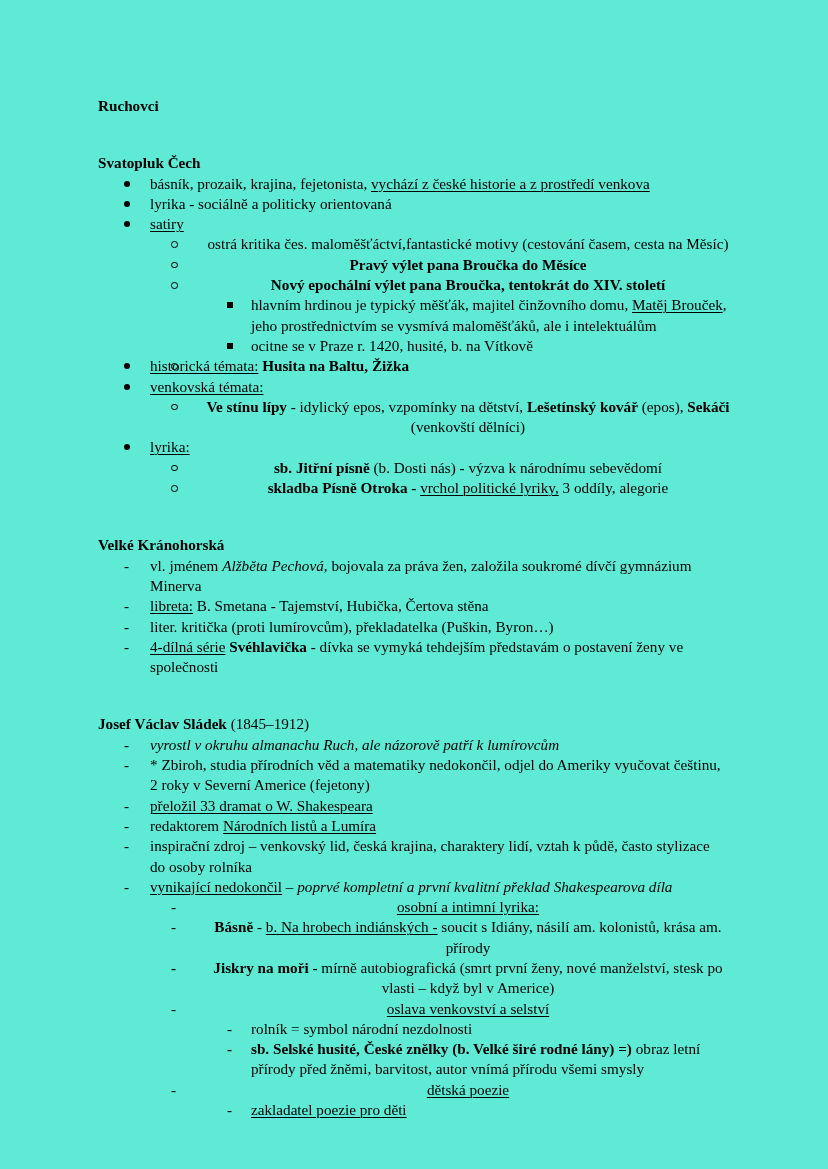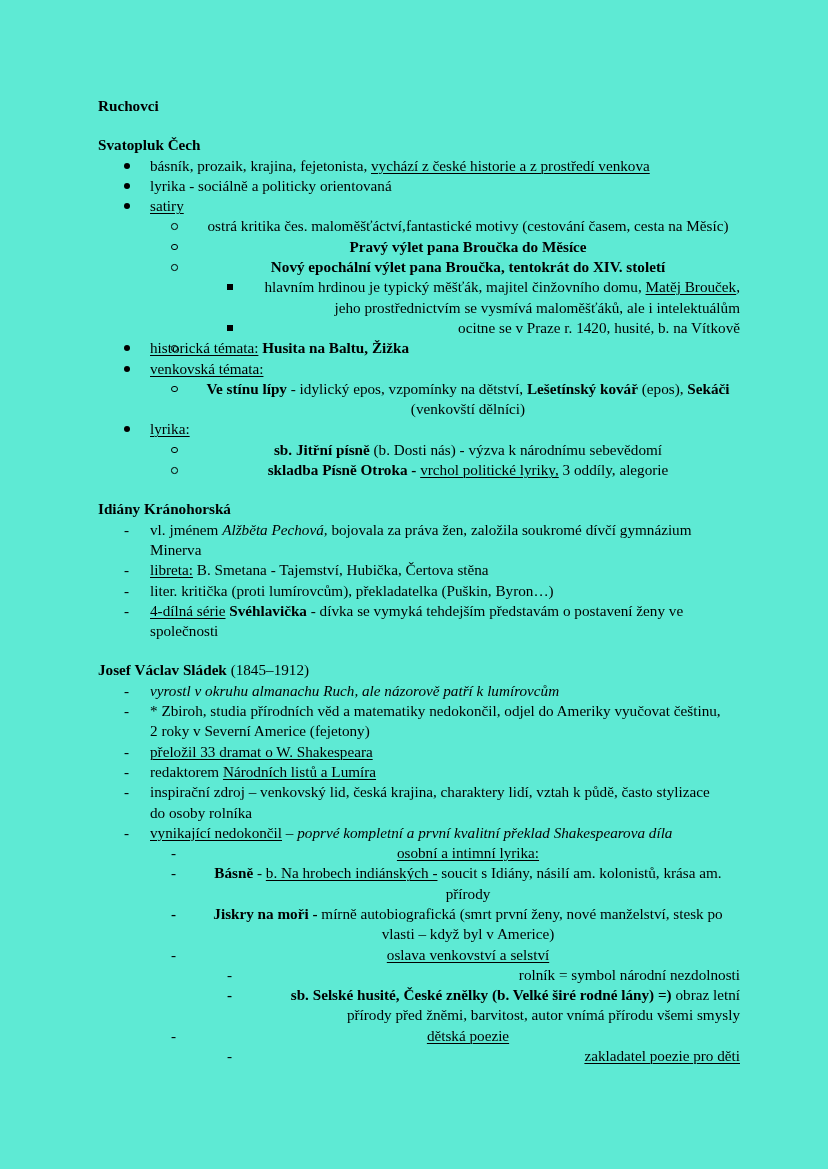--- a/index.html
+++ b/index.html
@@ -7,26 +7,26 @@
     position: relative;
     width: 828px;
     height: 1169px;
     box-sizing: border-box;
     padding: 96px 88px 0 98px;
     background: #5eead4;
     color: #000000;
     font: 15.2px/20.3px "Liberation Serif", serif;
     overflow: hidden;
   }
-  .section + .section { margin-top: 19px; }
+  .section + .section { margin-top: 37px; }
   .heading { white-space: pre-wrap; }
   .item { position: relative; white-space: pre-wrap; }
   .l1 { padding-left: 52px; }
   .l2 { padding-left: 98px; text-align: center; }
-  .l3 { padding-left: 153px; text-align: right; }
+  .l3 { padding-left: 153px; }
   .mk { position: absolute; }
   .lv1 { left: 26px; }
   .lv2 { left: 73px; }
   .lv3 { left: 129px; }
   .mk-disc   { top: 7px; width: 6px; height: 6px; background: #000; border-radius: 50%; }
   .mk-circle { top: 7px; width: 6.5px; height: 6.5px; border: 1px solid #000; border-radius: 50%; box-sizing: border-box; background: transparent; }
   .mk-square { top: 7px; width: 6px; height: 6px; background: #000; }
   .mk-dash   { top: 0; }
   .b { font-weight: bold; }
   .i { font-style: italic; text-align: center; }
@@ -53,21 +53,21 @@
       <div class="item l2"><span class="mk mk-circle lv2"></span></div>
       <div class="item l1"><span class="mk mk-disc lv1"></span><span class="item-text"><span class="u">historická témata:</span><span> </span><span class="b">Husita na Baltu, Žižka</span></span></div>
       <div class="item l1"><span class="mk mk-disc lv1"></span><span class="item-text"><span class="u">venkovská témata:</span></span></div>
       <div class="item l2"><span class="mk mk-circle lv2"></span><span class="item-text"><span class="b">Ve stínu lípy</span><span> - idylický epos, vzpomínky na dětství, </span><span class="b">Lešetínský kovář</span><span> (epos), </span><span class="b">Sekáči</span><span>
 (venkovští dělníci)</span></span></div>
       <div class="item l1"><span class="mk mk-disc lv1"></span><span class="item-text"><span class="u">lyrika:</span></span></div>
       <div class="item l2"><span class="mk mk-circle lv2"></span><span class="item-text"><span class="b">sb. Jitřní písně</span><span> (b. Dosti nás) - výzva k národnímu sebevědomí</span></span></div>
       <div class="item l2"><span class="mk mk-circle lv2"></span><span class="item-text"><span class="b">skladba Písně Otroka -</span><span> </span><span class="u">vrchol politické lyriky,</span><span> 3 oddíly, alegorie</span></span></div>
     </div>
     <div class="section">
-      <div class="heading"><span class="b">Idiány Kránohorská</span></div>
+      <div class="heading"><span class="b">Velké Kránohorská</span></div>
       <div class="item l1"><span class="mk mk-dash lv1">-</span><span class="item-text"><span>vl. jménem </span><span class="i">Alžběta Pechová,</span><span> bojovala za práva žen, založila soukromé dívčí gymnázium
 Minerva</span></span></div>
       <div class="item l1"><span class="mk mk-dash lv1">-</span><span class="item-text"><span class="u">libreta:</span><span> B. Smetana - Tajemství, Hubička, Čertova stěna</span></span></div>
       <div class="item l1"><span class="mk mk-dash lv1">-</span><span class="item-text"><span>liter. kritička (proti lumírovcům), překladatelka (Puškin, Byron…)</span></span></div>
       <div class="item l1"><span class="mk mk-dash lv1">-</span><span class="item-text"><span class="u">4-dílná série</span><span> </span><span class="b">Svéhlavička</span><span> - dívka se vymyká tehdejším představám o postavení ženy ve
 společnosti</span></span></div>
     </div>
     <div class="section">
       <div class="heading"><span class="b">Josef Václav Sládek</span><span> (1845–1912)</span></div>
       <div class="item l1"><span class="mk mk-dash lv1">-</span><span class="item-text"><span class="i">vyrostl v okruhu almanachu Ruch, ale názorově patří k lumírovcům</span></span></div>

